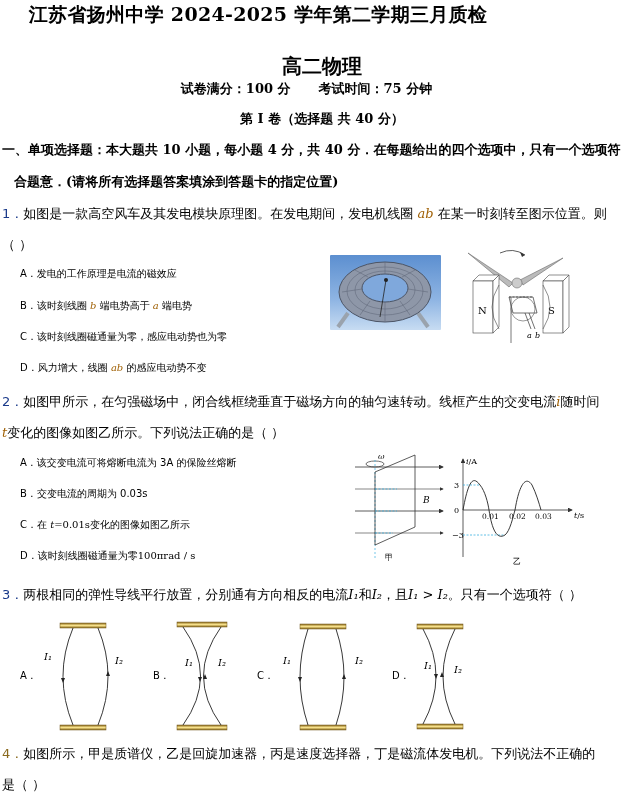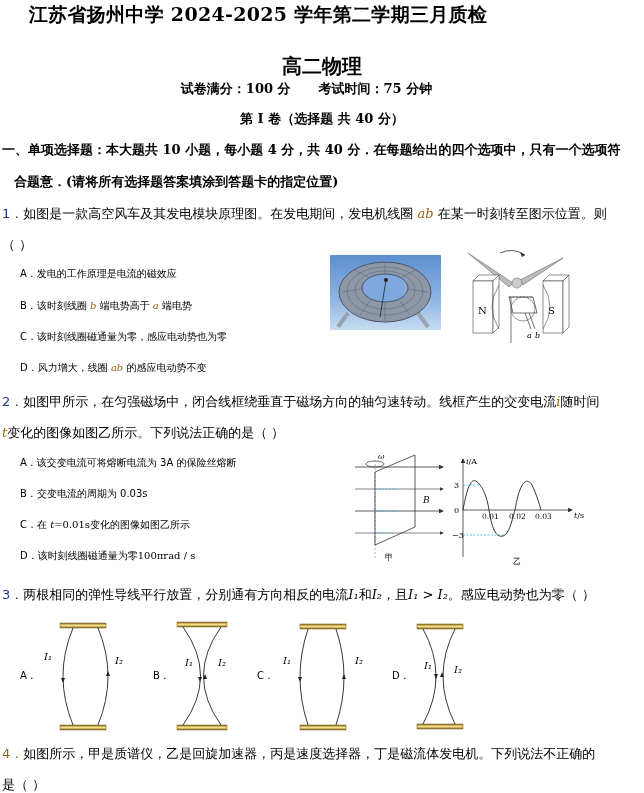--- a/index.html
+++ b/index.html
@@ -164,21 +164,21 @@
     <line x1="11" y1="80" x2="53" y2="80" stroke="#3bb0e0" stroke-width="0.8" stroke-dasharray="2,1.5"></line>
     <path id="sine" d="M11 55 C17 22, 22 22, 28 30 C33 36, 36 48, 37 55 C40 75, 45 85, 53 80 C58 76, 61 62, 63 55 C68 25, 75 22, 80 30 C84 38, 87 48, 89 55" fill="none" stroke="#222" stroke-width="0.9"></path>
     <text x="30" y="64" font-size="7.5" font-family="DejaVu Serif, serif">0.01</text>
     <text x="57" y="64" font-size="7.5" font-family="DejaVu Serif, serif">0.02</text>
     <text x="83" y="64" font-size="7.5" font-family="DejaVu Serif, serif">0.03</text>
     <text x="61" y="109" font-size="8" font-family="DejaVu Sans, sans-serif">乙</text>
   </svg>
 </div>
 
 <div class="abs q" style="top:586px;">
-  <span class="num">3．</span><span>两根相同的弹性导线平行放置，分别通有方向相反的电流</span><span class="serif" style="font-style:italic">I₁</span><span>和</span><span class="serif" style="font-style:italic">I₂</span><span>，且</span><span class="serif" style="font-style:italic">I₁ &gt; I₂</span><span>。感应电动势也为零（       ）</span>
+  <span class="num">3．</span><span>两根相同的弹性导线平行放置，分别通有方向相反的电流</span><span class="serif" style="font-style:italic">I₁</span><span>和</span><span class="serif" style="font-style:italic">I₂</span><span>，且</span><span class="serif" style="font-style:italic">I₁ &gt; I₂</span><span>。只有一个选项符（       ）</span>
 </div>
 
 <div class="abs opt" style="top:669px;">A．</div>
 <div class="fig" style="left:58px; top:620px;">
   <svg width="52" height="112" viewBox="0 0 52 112">
     <defs>
         <linearGradient id="gold" x1="0" x2="0" y1="0" y2="1">
           <stop offset="0" stop-color="#8a6a1e"></stop>
           <stop offset="0.5" stop-color="#f6e08a"></stop>
           <stop offset="1" stop-color="#8a6a1e"></stop>

